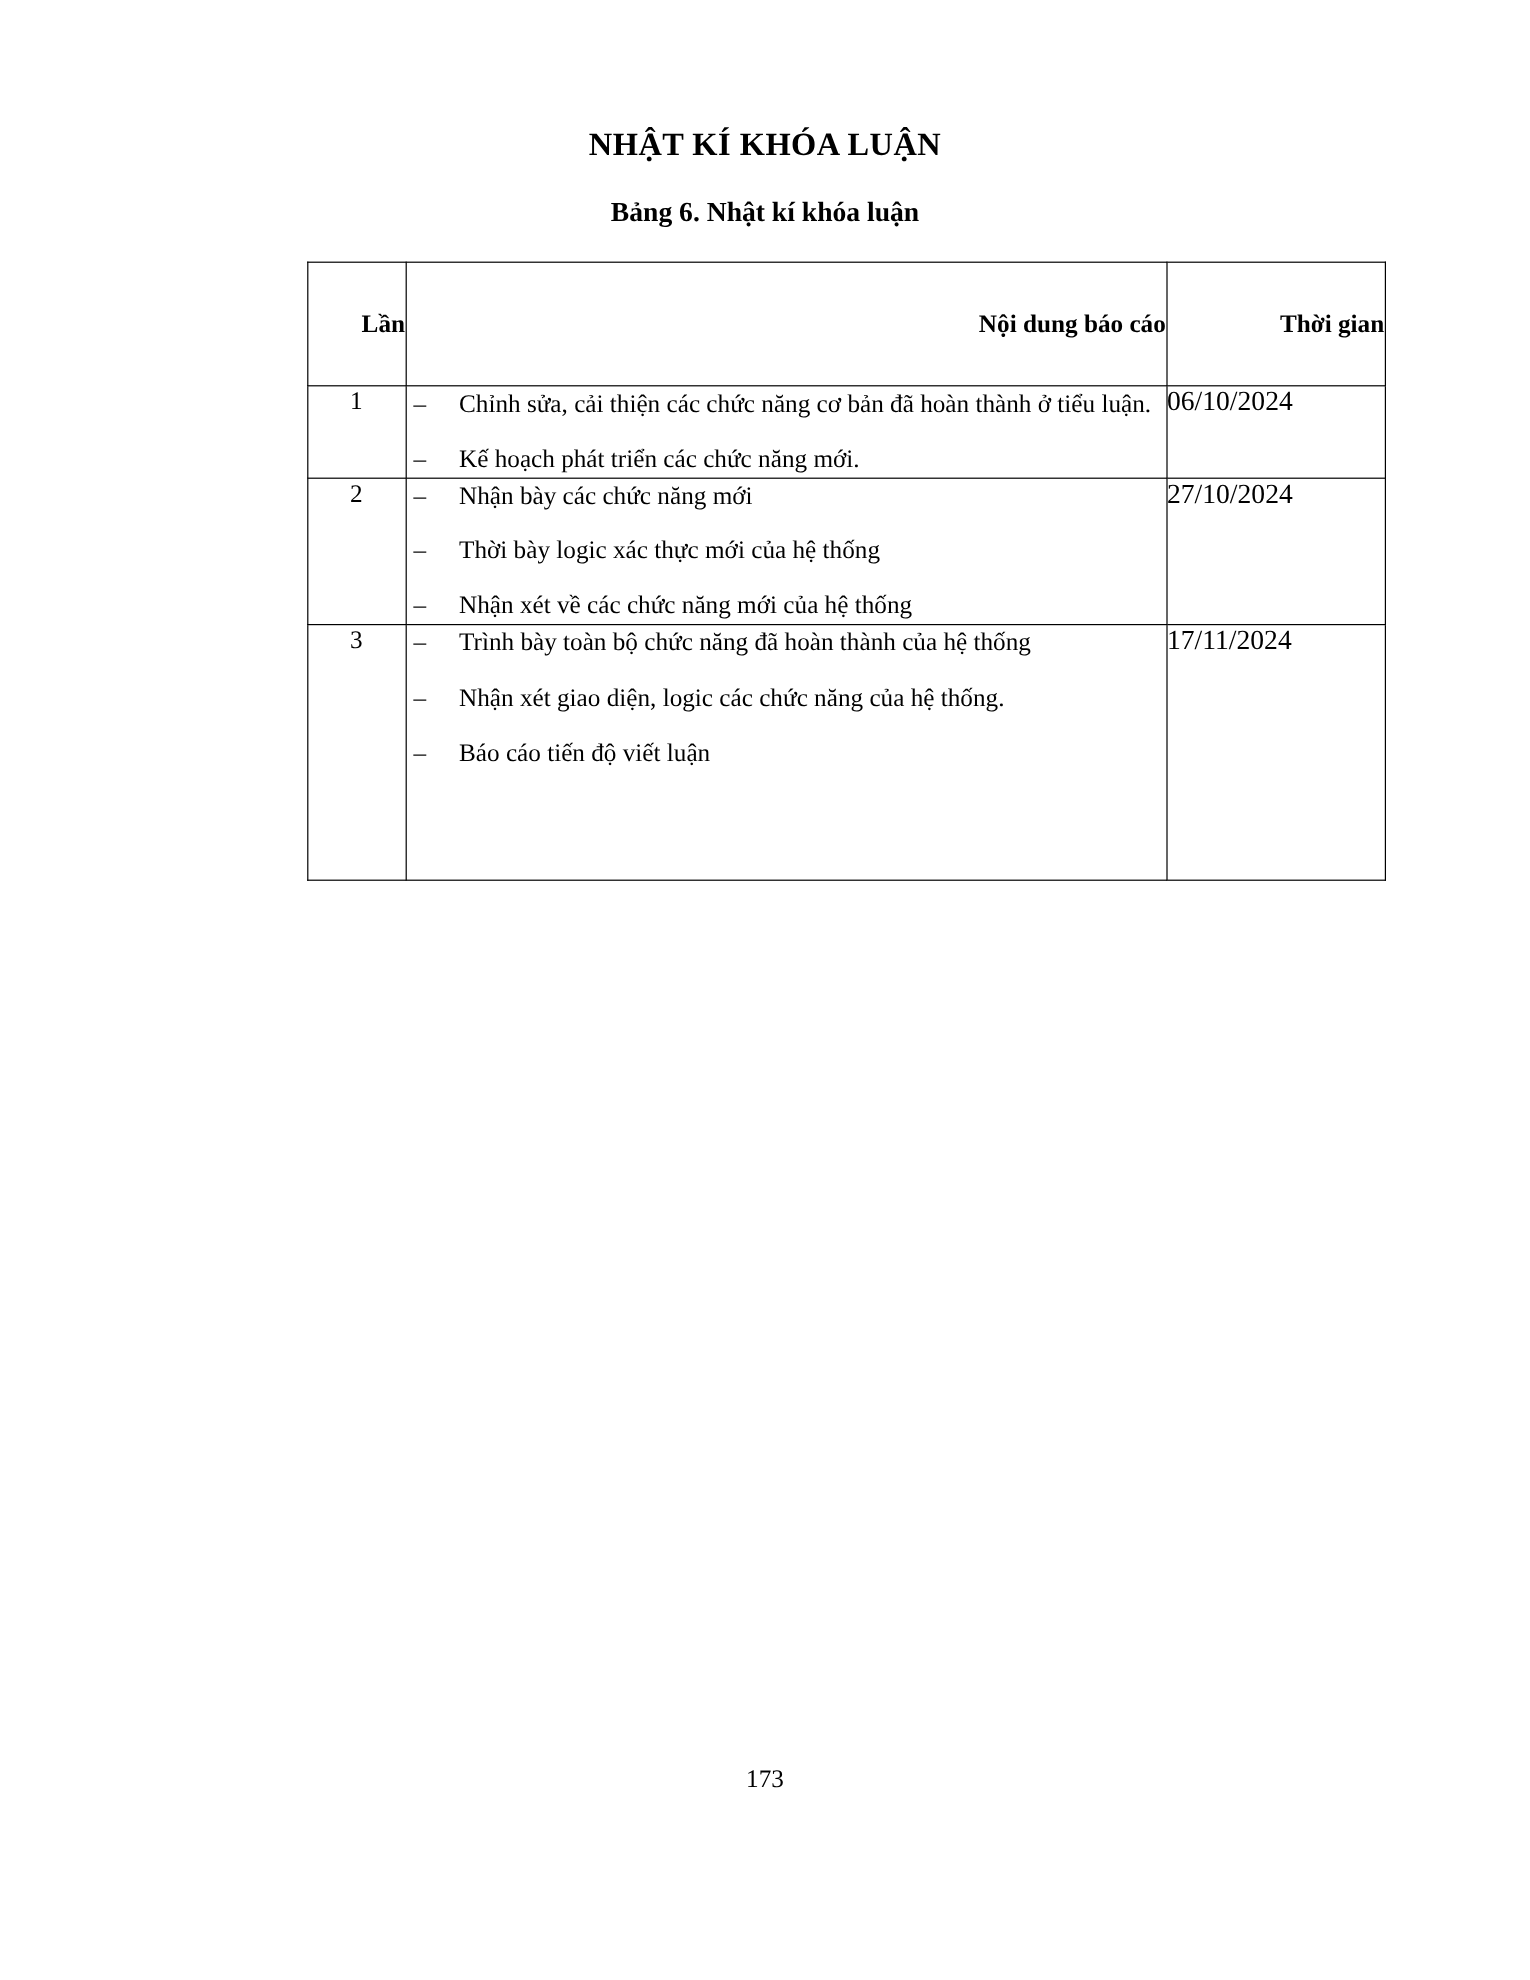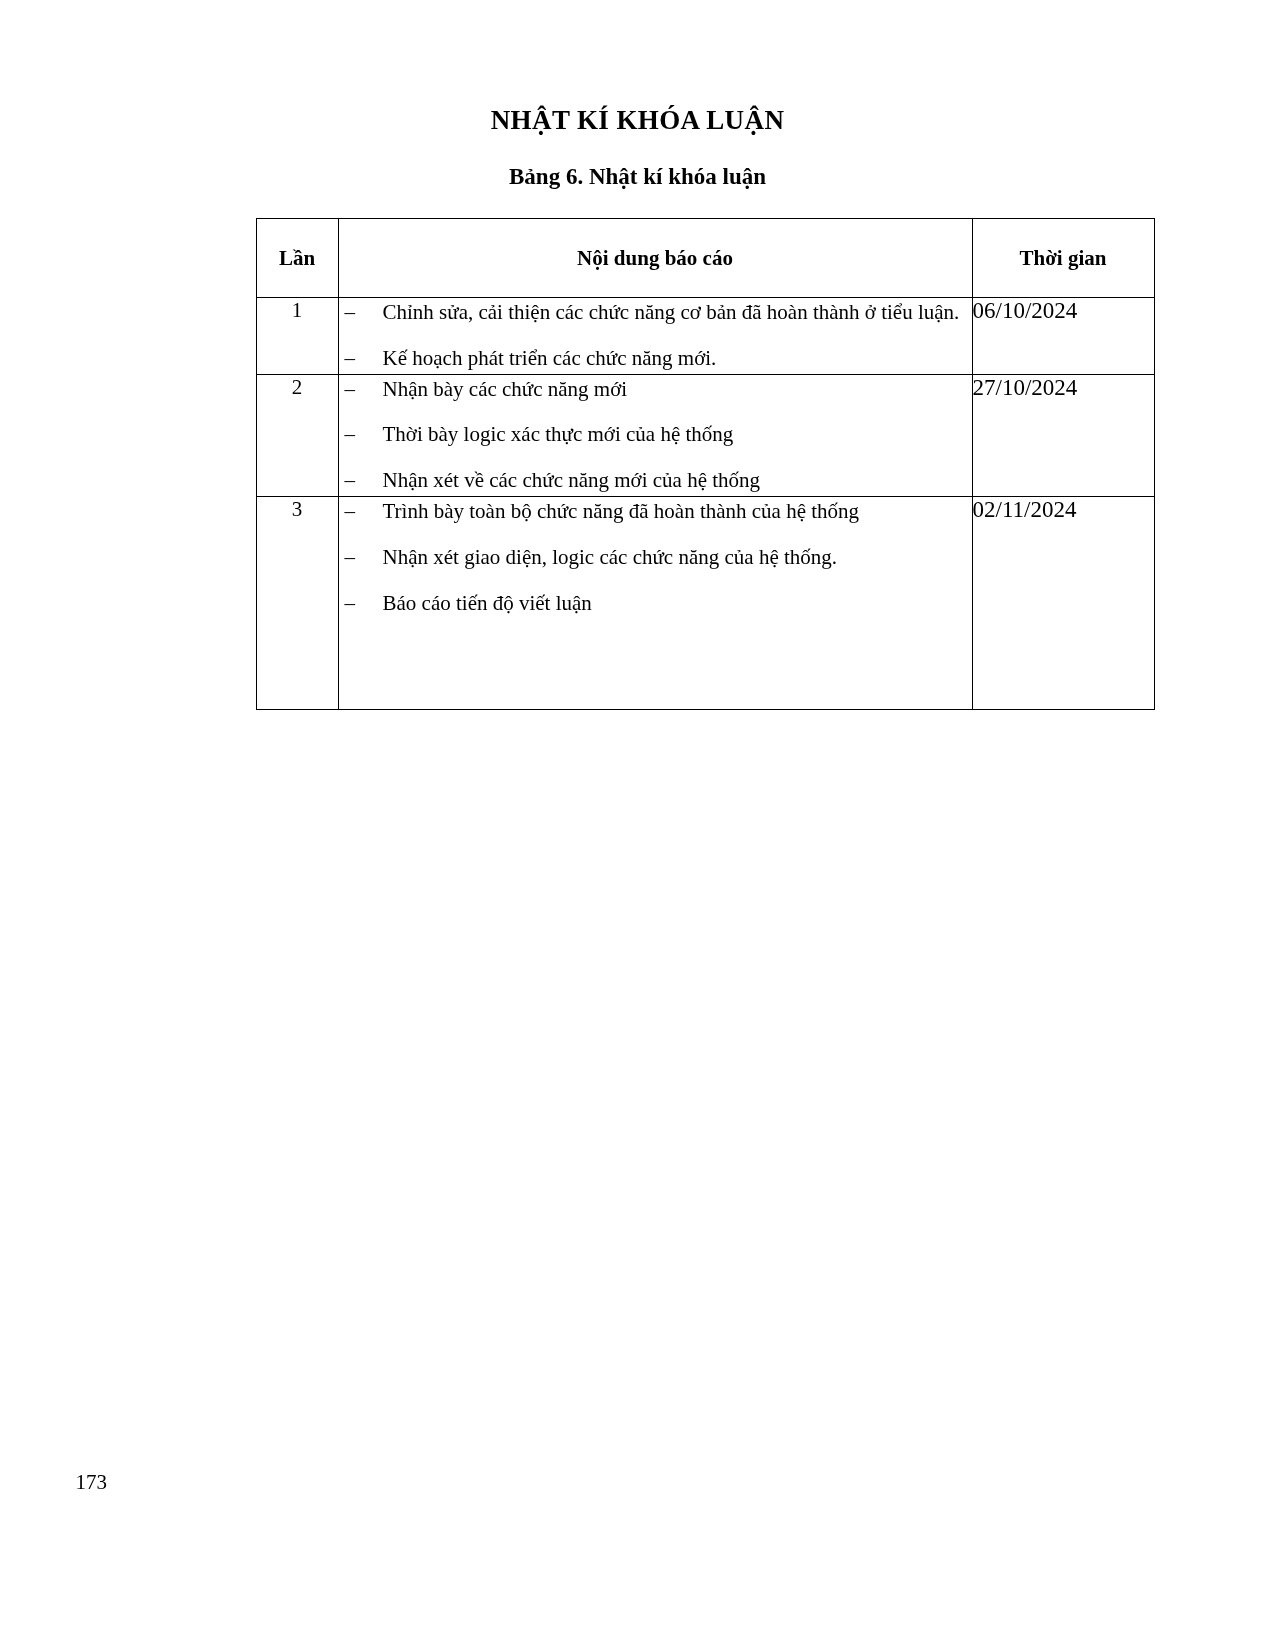--- a/index.html
+++ b/index.html
@@ -46,24 +46,24 @@
     vertical-align: top;
     padding: 0;
   }
   .col-times { width: 82px; }
   .col-content { width: 634px; }
   .col-date { width: 182px; }
 
   .log-table thead th {
     font-weight: bold;
     font-size: 21px;
-    text-align: center;
+    text-align: right;
     height: 62px;
     vertical-align: middle;
-    padding: 8px 0;
+    padding: 20px 0;
   }
   .cell-times {
     text-align: center;
     font-size: 21px;
     padding-top: 18px;
   }
   .cell-date {
     text-align: left;
     font-size: 23px;
     padding: 18px 0 0 18px;
@@ -96,21 +96,21 @@
     text-align: left;
   }
   .row-3 .cell-content {
     padding-bottom: 90px;
   }
   .page-number {
     position: absolute;
     left: 0;
     right: 0;
     top: 1470px;
-    text-align: left;
+    text-align: center;
     font-size: 21px;
   }
 </style>
 </head>
 <body>
 
 <div class="page">
 
   <h1 class="doc-title">NHẬT KÍ KHÓA LUẬN</h1>
 
@@ -179,20 +179,20 @@
             <li>
               <span class="dash">–</span>
               <span>Nhận xét giao diện, logic các chức năng của hệ thống.</span>
             </li>
             <li>
               <span class="dash">–</span>
               <span>Báo cáo tiến độ viết luận</span>
             </li>
           </ul>
         </td>
-        <td class="cell-date">02/11/2024</td>
+        <td class="cell-date">17/11/2024</td>
       </tr>
     </tbody>
   </table>
 
   <div class="page-number">173</div>
 
 </div>
 
 </body></html>

